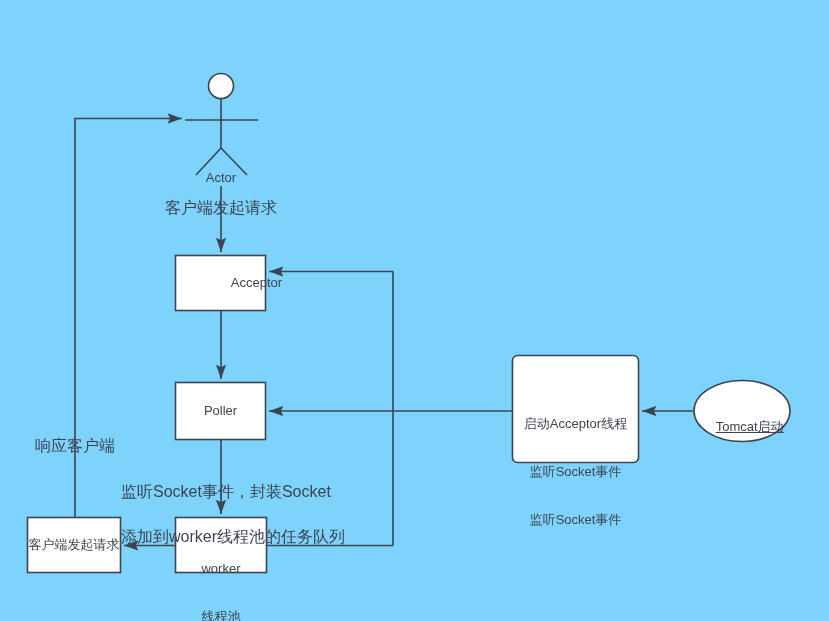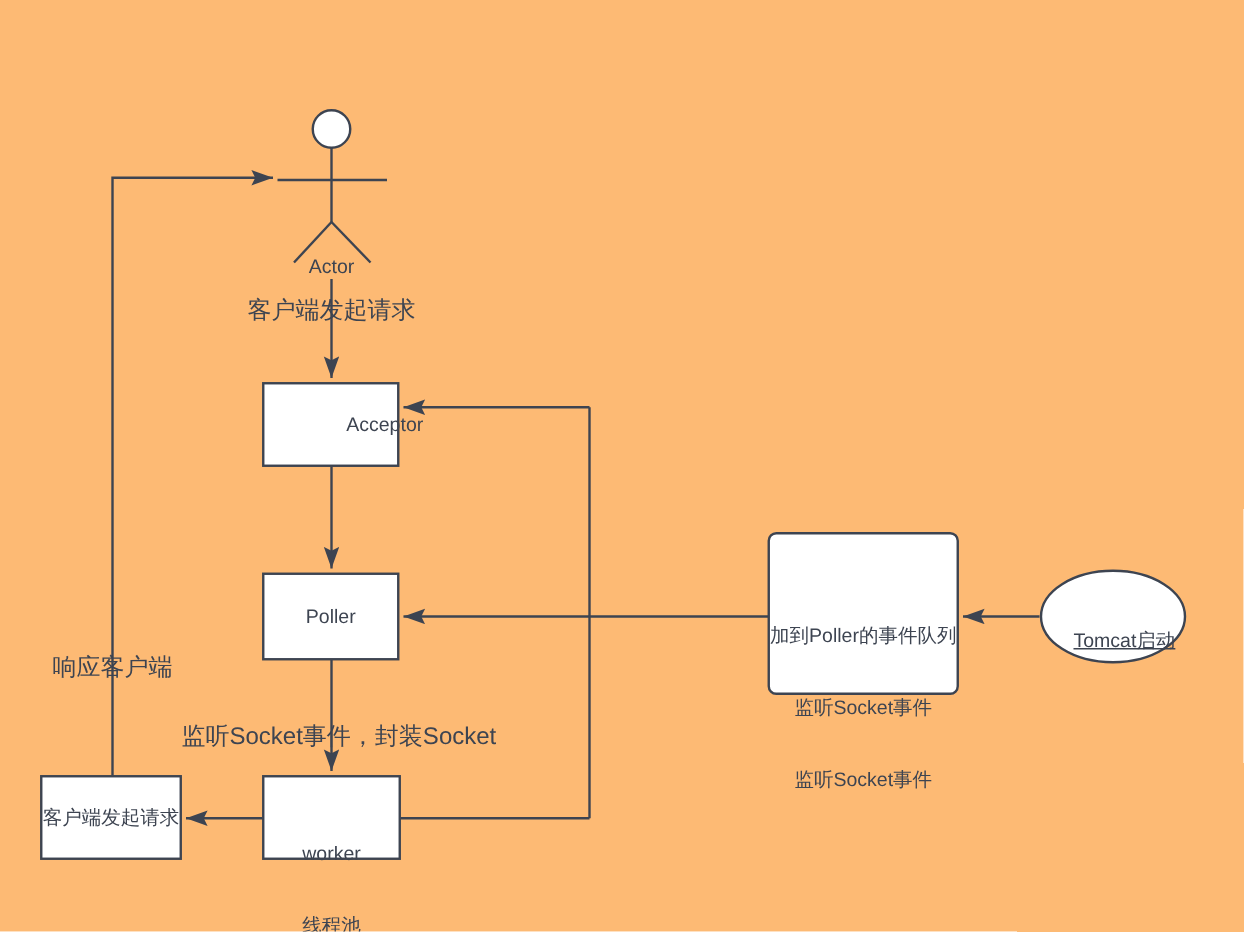--- a/index.html
+++ b/index.html
@@ -10,21 +10,21 @@
   body {
     width: 829px;
     height: 621px;
     font-family: "Liberation Sans", sans-serif;
     overflow: hidden;
   }
   #canvas {
     position: relative;
     width: 829px;
     height: 621px;
-    background: #fdba74;
+    background: #7dd3fc;
   }
   #canvas svg {
     position: absolute;
     left: 0;
     top: 0;
   }
   .node-label {
     position: absolute;
     color: #3d4451;
     font-size: 13px;
@@ -109,33 +109,34 @@
   <div class="node-label" style="left:175px; top:403px; width:91px;">Poller</div>
 
   <div class="node-label" style="left:175px; top:529px; width:92px;">
     <div>worker</div>
     <div>线程池</div>
   </div>
 
   <div class="node-label" style="left:27px; top:537px; width:94px;">客户端发起请求</div>
 
   <div class="node-label" style="left:512px; top:384px; width:127px;">
-    <div>加到Poller的事件队列</div>
+    <div>启动Acceptor线程</div>
     <div>监听Socket事件</div>
     <div>监听Socket事件</div>
   </div>
 
   <div class="node-label" style="left:694px; top:403px; width:97px;">
     <span class="underlined">Tomcat启动</span>
   </div>
 
   <div class="edge-label" style="left:156px; top:200px; width:130px;">客户端发起请求</div>
 
   <div class="edge-label" style="left:146px; top:324px; width:150px;">
   </div>
 
   <div class="edge-label" style="left:121px; top:454px; width:200px;">
     <div>监听Socket事件，封装Socket</div>
+    <div>添加到worker线程池的任务队列</div>
   </div>
 
   <div class="edge-label" style="left:30px; top:438px; width:90px;">响应客户端</div>
 
 </div>
 
 </body></html>

